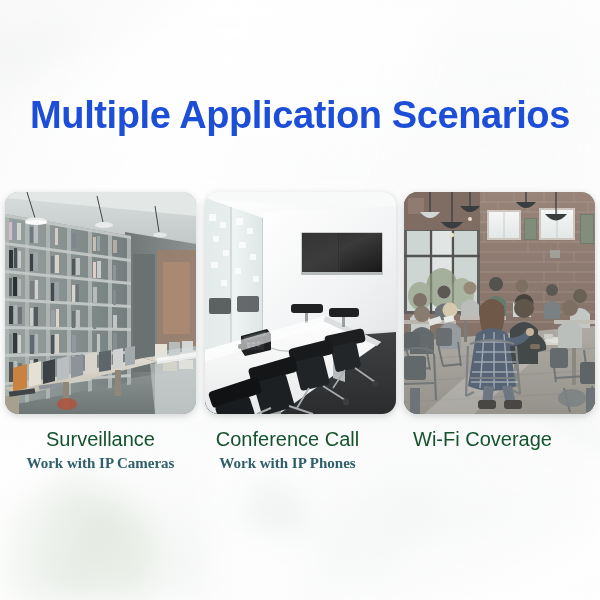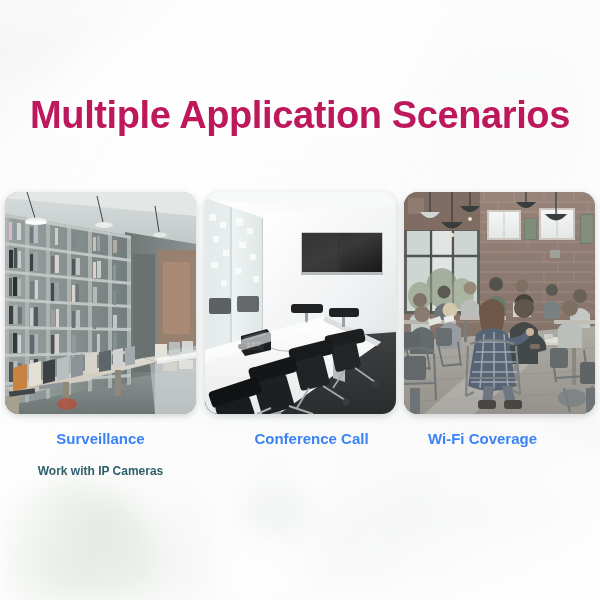--- a/index.html
+++ b/index.html
@@ -30,51 +30,51 @@
     transform:rotate(32deg);filter:blur(8px);pointer-events:none;
   }
   .veil{position:absolute;inset:0;background:linear-gradient(180deg,rgba(255,255,255,.55) 0%,rgba(255,255,255,.18) 28%,rgba(255,255,255,.1) 60%,rgba(255,255,255,.55) 100%);}
 
   
   .title{
     position:absolute;left:0;right:0;top:92px;
     text-align:center;
     font-size:38px;line-height:46px;font-weight:bold;
     letter-spacing:-.4px;
-    color:#be185d;
+    color:#1d4ed8;
     white-space:nowrap;
   }
 
   
   .cards{position:absolute;left:5px;top:192px;width:590px;height:222px;}
   .card{
     position:absolute;top:0;width:191px;height:222px;
     border-radius:14px;overflow:hidden;
     box-shadow:0 2px 7px rgba(60,70,75,.22);
     background:#cfd4d6;
   }
   .card.c1{left:0;}
   .card.c2{left:199.5px;}
   .card.c3{left:399px;}
   .card svg{display:block;width:191px;height:222px;}
 
   
   .captions{position:absolute;left:5px;top:426px;width:590px;height:60px;}
   .cap{position:absolute;top:0;width:191px;text-align:center;}
   .cap.c1{left:0;}
-  .cap.c2{left:211px;}
+  .cap.c2{left:187px;}
   .cap.c3{left:382px;}
   .cap-title{
-    font-size:15px;line-height:26px;font-weight:bold;
-    color:#3b82f6;white-space:nowrap;
+    font-size:20px;line-height:26px;font-weight:normal;
+    color:#14532d;white-space:nowrap;
   }
   .cap-sub{
-    margin-top:12px;
-    font-size:12px;line-height:15px;font-weight:bold;
-    color:#2e5f6b;white-space:nowrap;
+    margin-top:4px;
+    font-size:15px;line-height:15px;font-weight:bold;
+    color:#2e5f6b;white-space:nowrap;font-family:Liberation Serif, serif;
   }
 </style>
 </head>
 <body>
 
 <div id="stage">
 
   <div class="bg-layer bg-base"></div>
 
   <div class="bg-layer bg-blur">
@@ -760,20 +760,21 @@
 
   <div class="captions">
 
     <div class="cap c1">
       <div class="cap-title">Surveillance</div>
       <div class="cap-sub">Work with IP Cameras</div>
     </div>
 
     <div class="cap c2">
       <div class="cap-title">Conference Call</div>
+      <div class="cap-sub">Work with IP Phones</div>
     </div>
 
     <div class="cap c3">
       <div class="cap-title">Wi-Fi Coverage</div>
     </div>
   </div>
 
 </div>
 
 </body></html>

